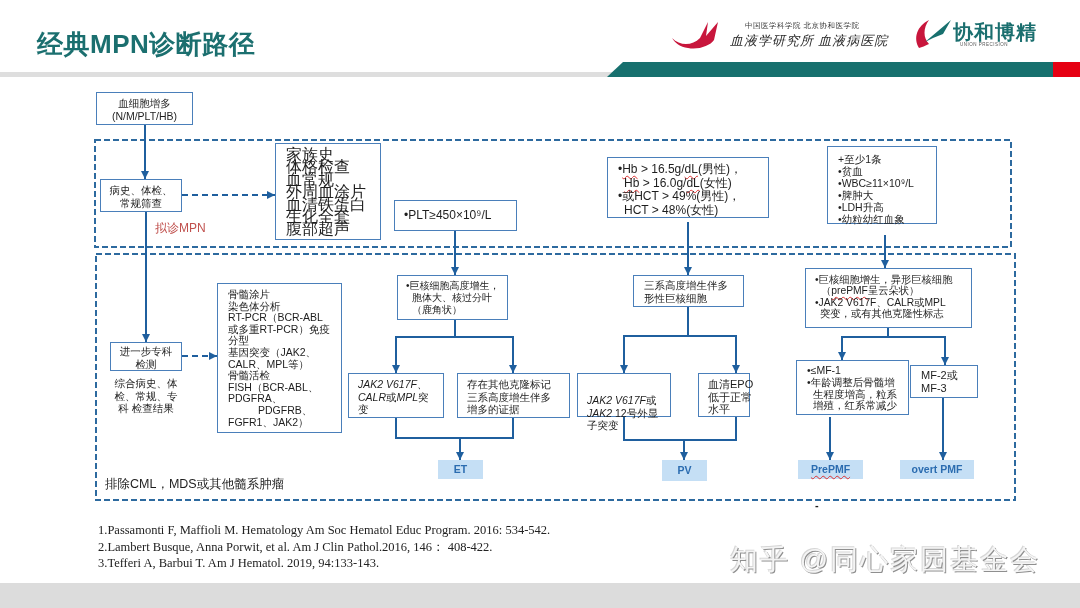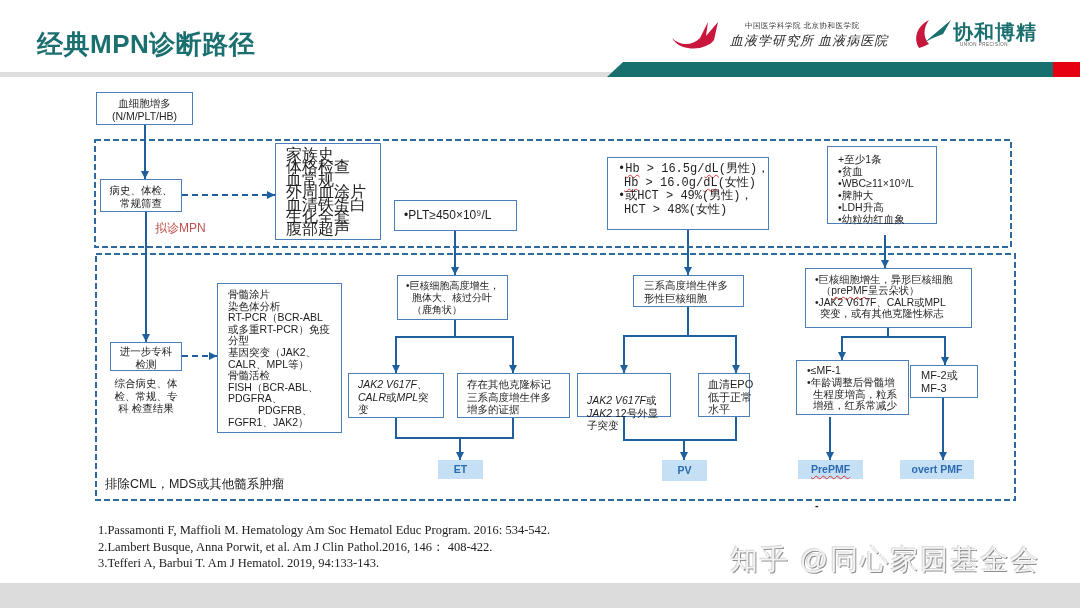--- a/index.html
+++ b/index.html
@@ -189,21 +189,21 @@
   </div>
 
   <div class="node" style="left:457px;top:373px;width:113px;height:45px;padding:4px 0 8px 9px;line-height:12.5px;">
     <div class="ln">存在其他克隆标记</div>
     <div class="ln">三系高度增生伴多</div>
     <div class="ln">增多的证据</div>
   </div>
 
   <div class="result" style="left:438px;top:460px;width:45px;height:19px;line-height:19px;">ET</div>
 
-  <div class="node" style="left:607px;top:157px;width:162px;height:73px;padding:5px 0 0 10px;font-size:12px;line-height:13.7px;font-family:Liberation Mono, monospace;">
+  <div class="node" style="left:607px;top:157px;width:162px;height:61px;padding:5px 0 0 10px;font-size:12px;line-height:13.7px;">
     <div class="ln">
       <span>•</span><span class="spell">Hb</span><span> &gt; 16.5g/</span><span class="spell">dL</span><span>(男性)，</span>
     </div>
     <div class="ln" style="padding-left:6px;">
       <span class="spell">Hb</span><span> &gt; 16.0g/</span><span class="spell">dL</span><span>(女性)</span>
     </div>
     <div class="ln">
       <span>•或HCT &gt; 49%(男性)，</span>
     </div>
     <div class="ln" style="padding-left:6px;">

